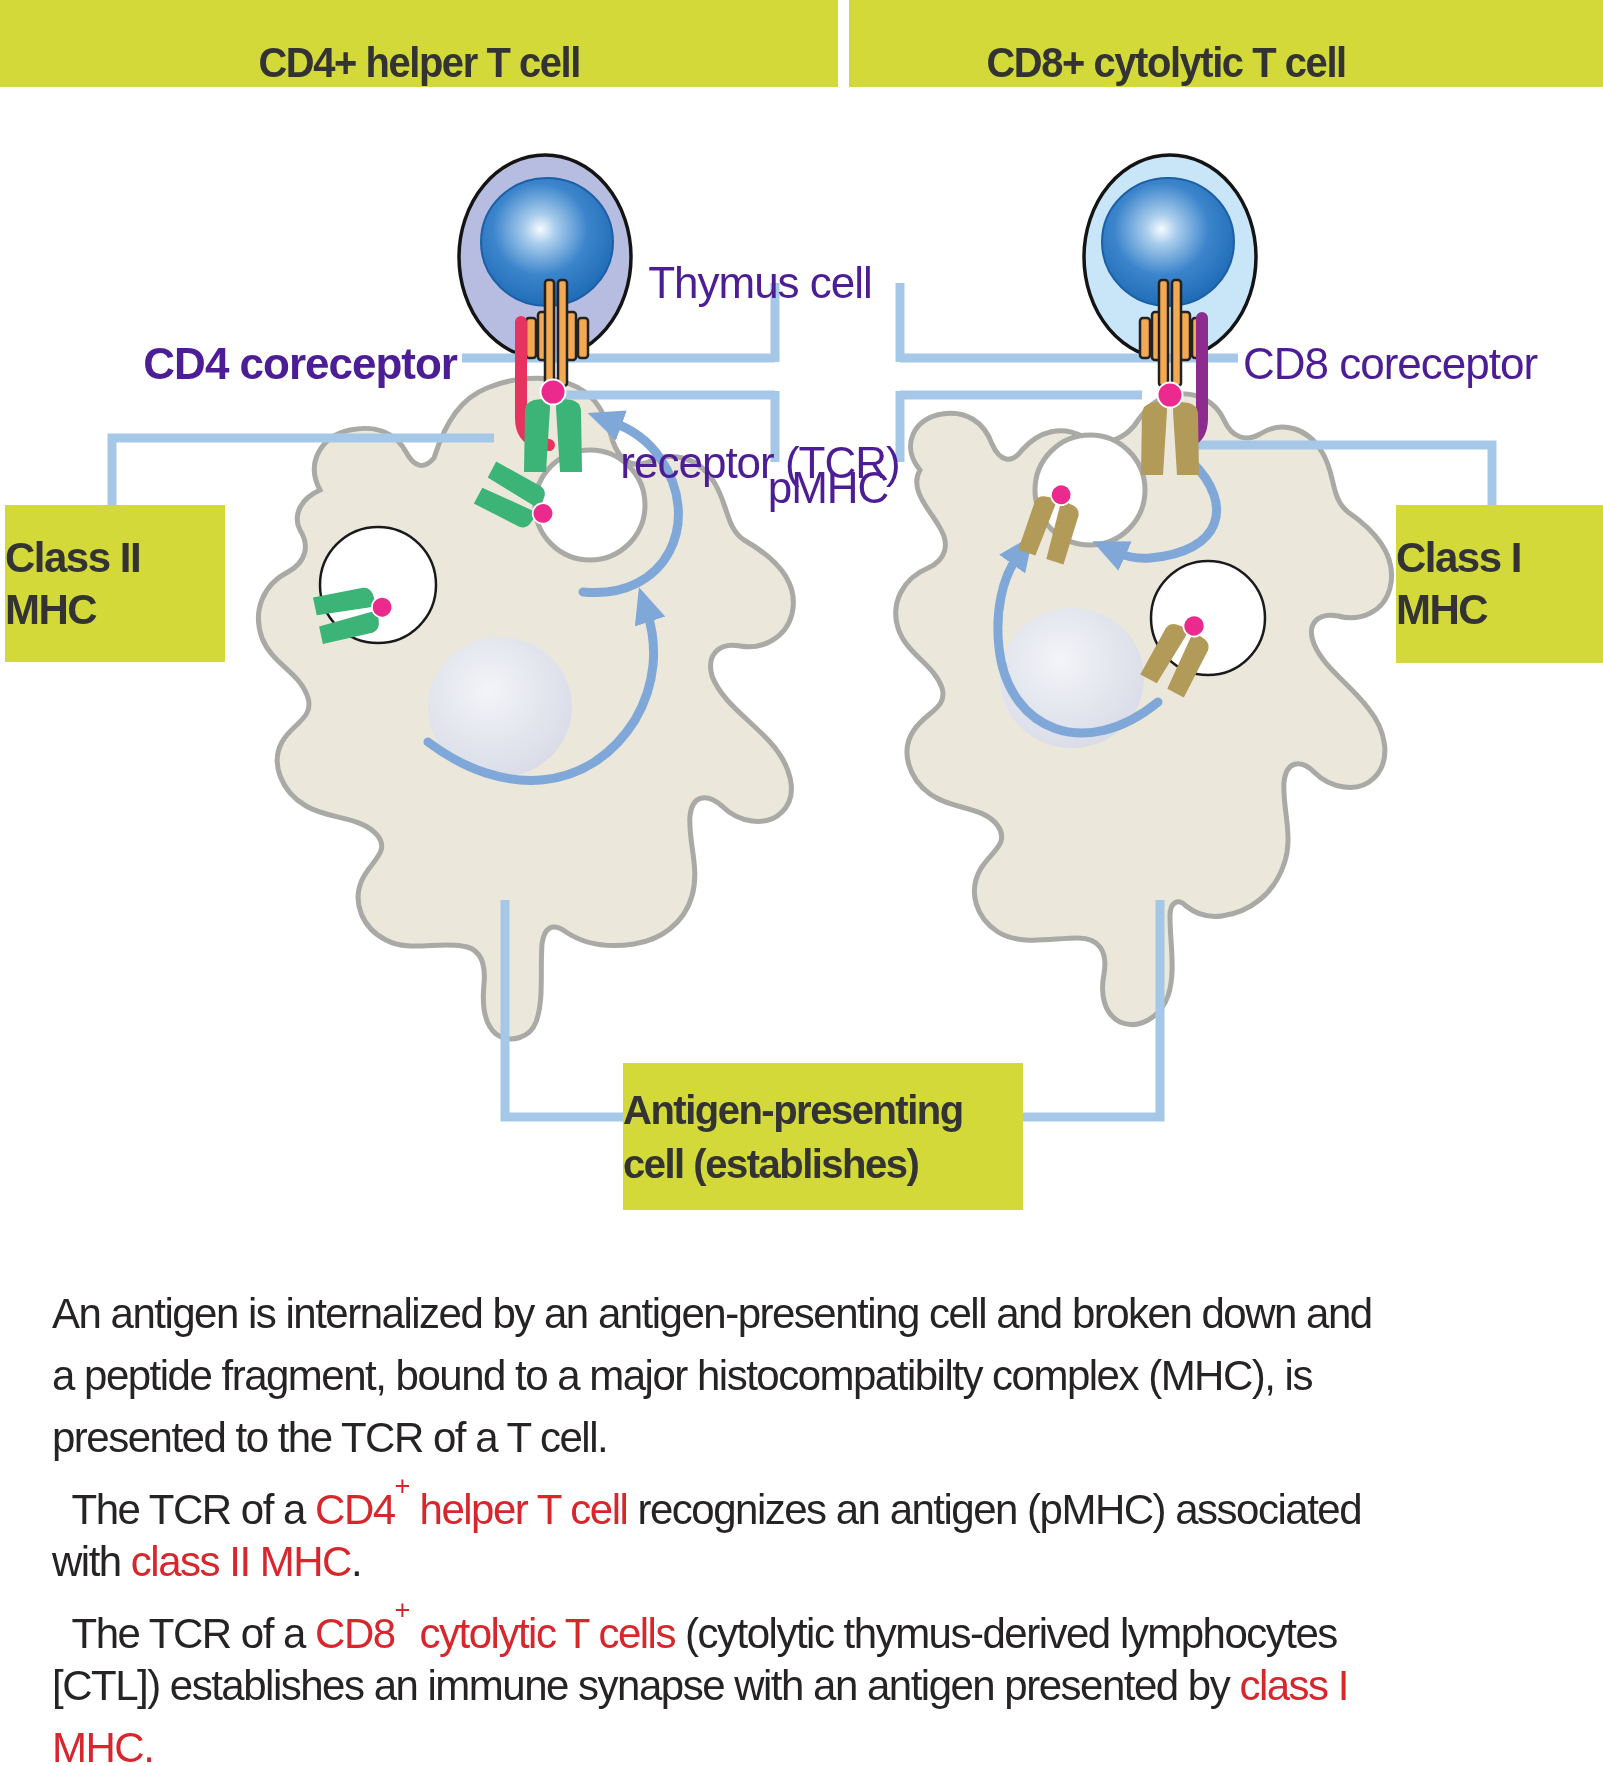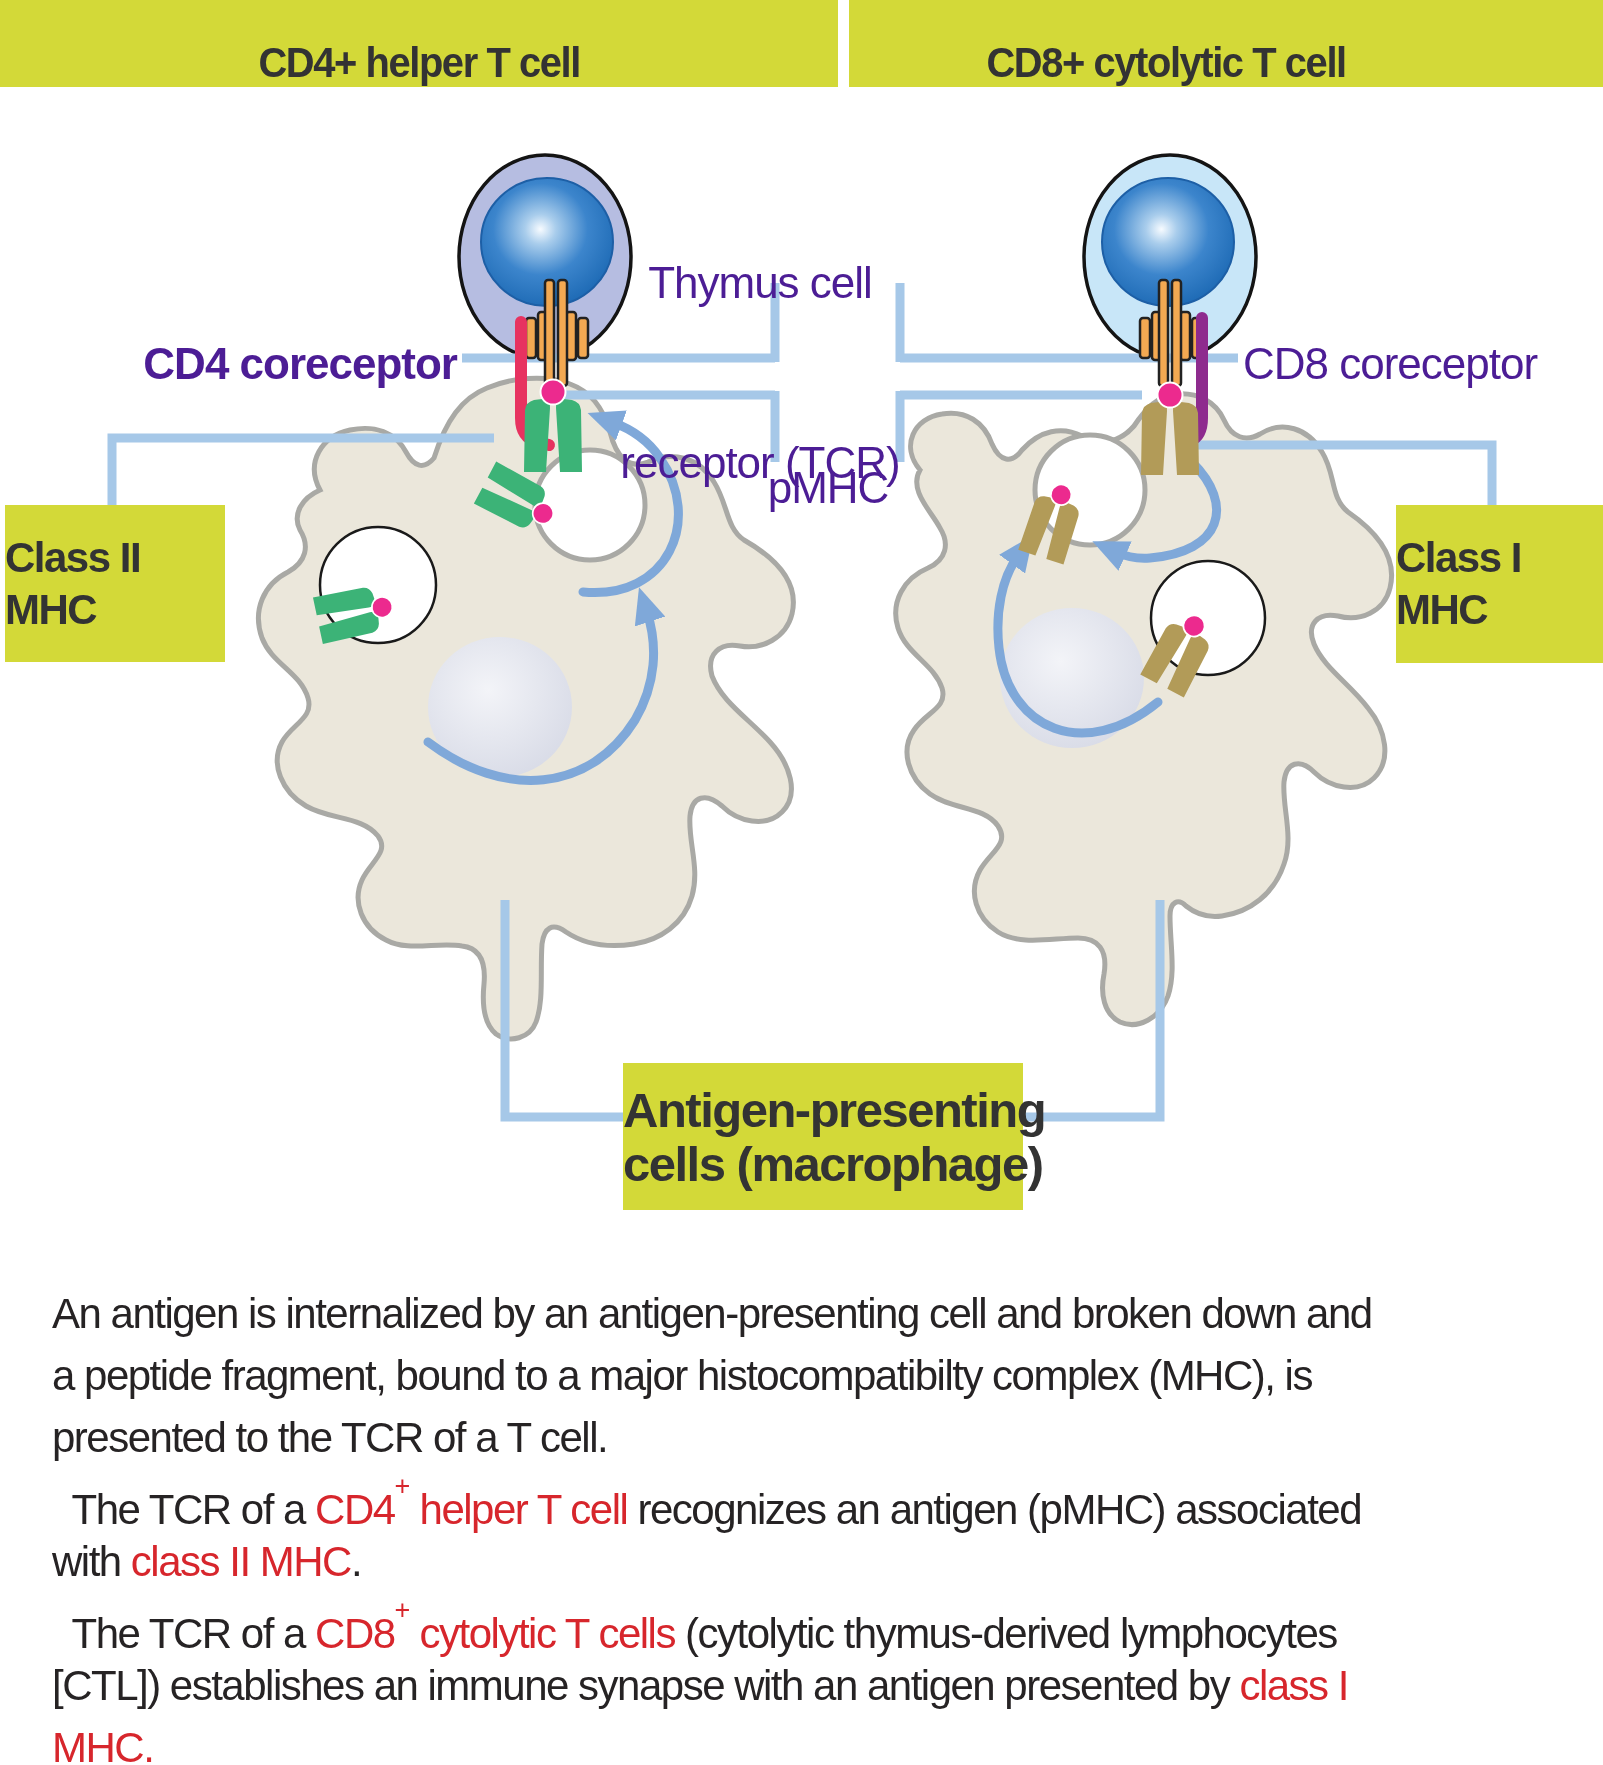--- a/index.html
+++ b/index.html
@@ -21,21 +21,21 @@
     position:absolute;color:#4c1d95;font-size:44px;letter-spacing:-1px;
     white-space:pre;line-height:60px;
   }
   .ybox{
     position:absolute;background:#d3d938;display:flex;flex-direction:column;
     align-items:flex-start;justify-content:center;text-align:center;
   }
   .ybox div{
     font-weight:700;font-size:42px;color:#333;letter-spacing:-1.5px;line-height:52px;white-space:pre;
   }
-  #apc-box div{font-size:49px;line-height:54px;}
+  #apc-box div{font-size:40px;line-height:54px;}
   #caption{
     position:absolute;left:52px;top:1283px;width:1530px;
     font-size:42px;letter-spacing:-1.5px;color:#262324;line-height:62px;
   }
   #caption .cap-line{white-space:pre;height:62px;}
   .red{color:#d7262c;}
   sup.s{font-size:27px;position:relative;top:-14px;letter-spacing:-1px;}
   svg{position:absolute;left:0;top:0;}
 </style>
 </head>
@@ -189,21 +189,21 @@
   <div class="ybox" style="left:5px;top:505px;width:220px;height:157px;">
     <div>Class II</div>
     <div>MHC</div>
   </div>
   <div class="ybox" style="left:1396px;top:505px;width:207px;height:158px;">
     <div>Class I</div>
     <div>MHC</div>
   </div>
   <div class="ybox" id="apc-box" style="left:623px;top:1063px;width:400px;height:147px;">
     <div>Antigen-presenting</div>
-    <div>cells (macrophage)</div>
+    <div>cell (establishes)</div>
   </div>
 
   <div id="caption">
     <div class="cap-line"><span>An antigen is internalized by an antigen-presenting cell and broken down and</span></div>
     <div class="cap-line"><span>a peptide fragment, bound to a major histocompatibilty complex (MHC), is</span></div>
     <div class="cap-line"><span>presented to the TCR of a T cell.</span></div>
     <div class="cap-line"><span>  The TCR of a </span><span class="red">CD4</span><sup class="s red">+</sup><span class="red"> helper T cell</span><span> recognizes an antigen (pMHC) associated</span></div>
     <div class="cap-line"><span>with </span><span class="red">class II MHC</span><span>.</span></div>
     <div class="cap-line"><span>  The TCR of a </span><span class="red">CD8</span><sup class="s red">+</sup><span class="red"> cytolytic T cells</span><span> (cytolytic thymus-derived lymphocytes</span></div>
     <div class="cap-line"><span>[CTL]) establishes an immune synapse with an antigen presented by </span><span class="red">class I</span></div>

